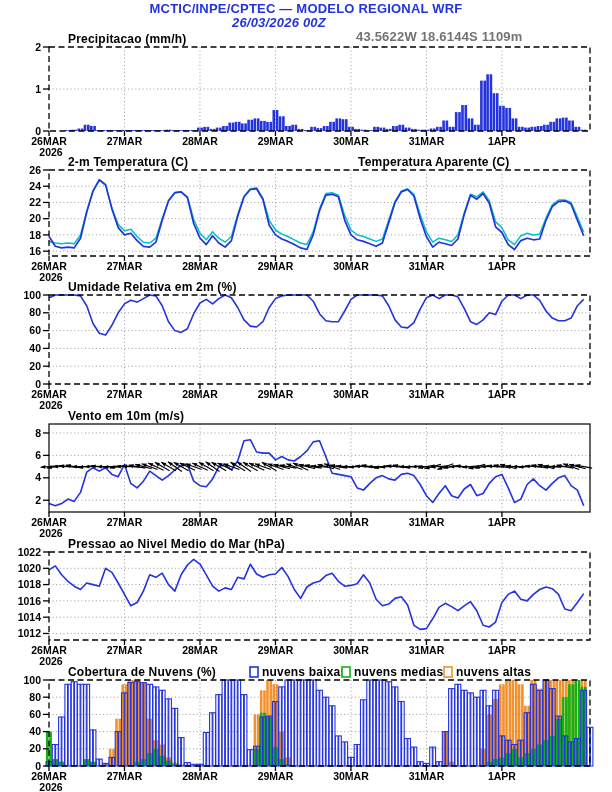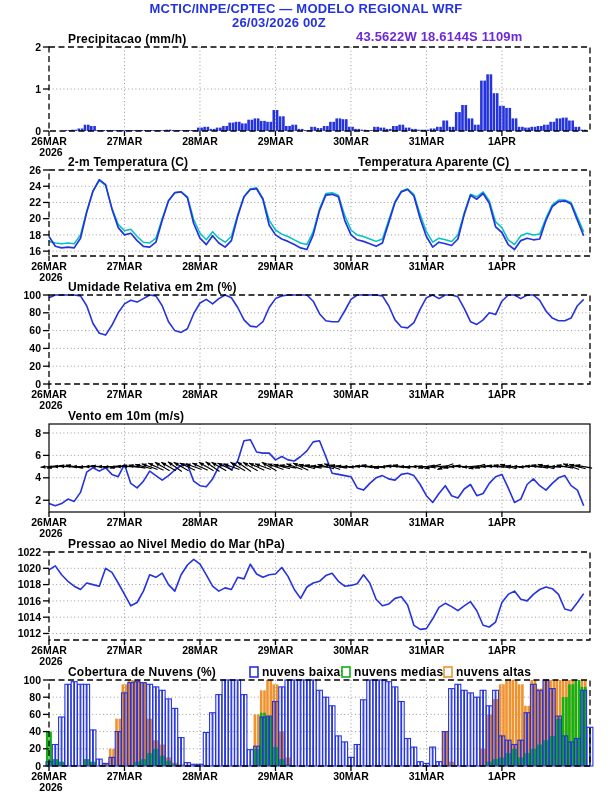--- a/index.html
+++ b/index.html
@@ -1,38 +1,38 @@
 <!DOCTYPE html>
 <html><head>
 <meta charset="utf-8">
 <style>
   html,body{margin:0;padding:0;background:#fff;}
   #app{position:relative;width:612px;height:792px;background:#fff;overflow:hidden;
        font-family:"Liberation Sans",sans-serif;}
   .hdr{position:absolute;font-weight:700;font-size:13px;letter-spacing:.2px;white-space:pre;}
   #hdr-title{top:1px;left:0;width:612px;text-align:center;}
   #hdr-station{top:15px;left:36px;}
-  #hdr-run{top:15px;left:232px;}
+  #hdr-run{top:15px;left:232px;font-style:italic;}
   #hdr-loc{top:29px;left:356px;}
   svg{position:absolute;top:0;left:0;}
   svg text{font-family:"Liberation Sans",sans-serif;font-weight:700;fill:#000;}
   .ylab,.xlab{font-size:10.5px;}
   .title{font-size:12px;letter-spacing:.2px;}
   .grid{stroke:#9a9a9a;stroke-width:1;stroke-dasharray:1 2.6;fill:none;}
   .frame{fill:none;stroke:#000;stroke-width:1.3;stroke-dasharray:6 3.5;}
   .frame-solid{fill:none;stroke:#000;stroke-width:1.2;}
   .tick{stroke:#000;stroke-width:1.3;}
 </style>
 </head>
 <body>
 
 <div id="app">
   <div class="hdr" id="hdr-title" style="color: rgb(36, 51, 221);">MCTIC/INPE/CPTEC — MODELO REGIONAL WRF</div>
   <div class="hdr" id="hdr-run" style="color: rgb(36, 51, 221);">26/03/2026 00Z</div>
-  <div class="hdr" id="hdr-loc" style="color: #6d28d9;">43.5622W 18.6144S 1109m</div>
+  <div class="hdr" id="hdr-loc" style="color: #737373;">43.5622W 18.6144S 1109m</div>
   <svg id="meteogram" width="612" height="792" viewBox="0 0 612 792">
       <g>
         <line x1="124.48837209302326" y1="47" x2="124.48837209302326" y2="131" class="grid"></line>
         <line x1="199.97674418604652" y1="47" x2="199.97674418604652" y2="131" class="grid"></line>
         <line x1="275.4651162790698" y1="47" x2="275.4651162790698" y2="131" class="grid"></line>
         <line x1="350.95348837209303" y1="47" x2="350.95348837209303" y2="131" class="grid"></line>
         <line x1="426.4418604651163" y1="47" x2="426.4418604651163" y2="131" class="grid"></line>
         <line x1="501.93023255813955" y1="47" x2="501.93023255813955" y2="131" class="grid"></line>
         <line x1="49" y1="89" x2="590" y2="89" class="grid"></line>
         <rect x="64.9" y="130.0" width="2.6" height="1.0" fill="#2433dd" stroke="none" stroke-width="0"></rect>

